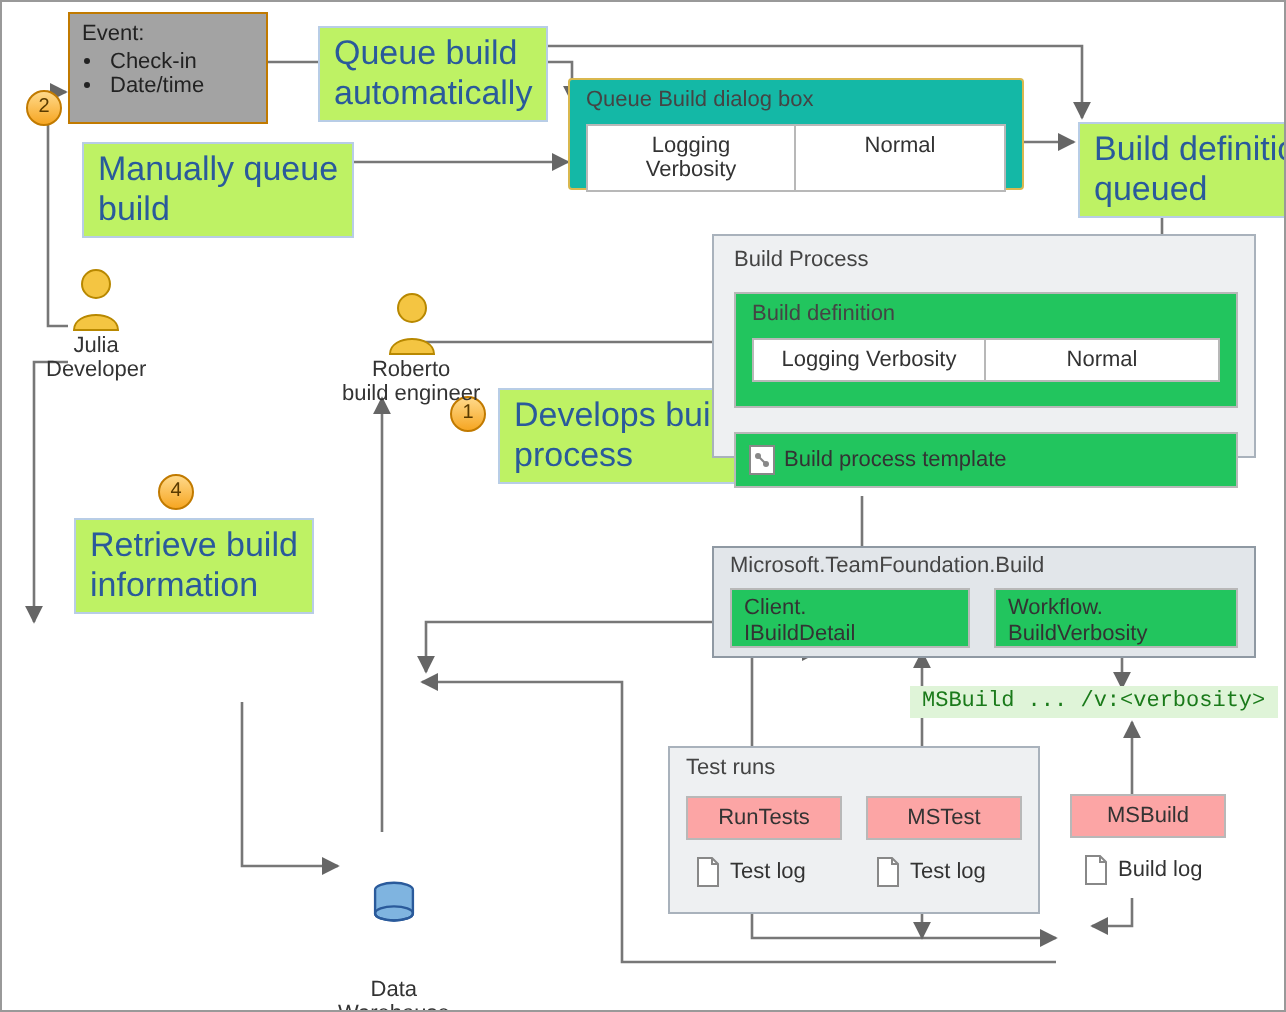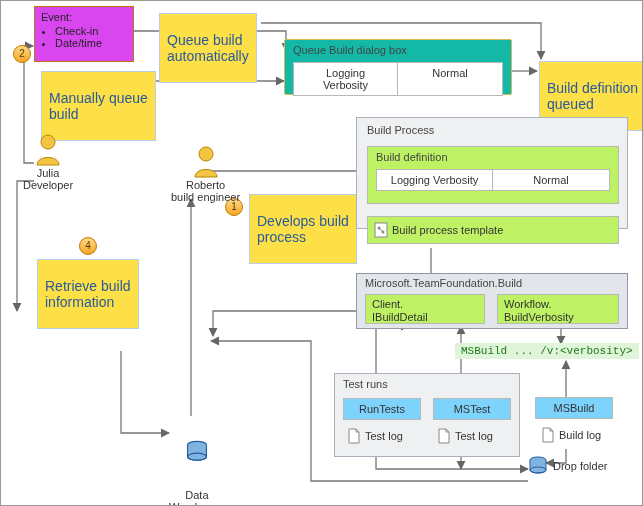--- a/index.html
+++ b/index.html
@@ -14,31 +14,31 @@
     position: relative;
     width: 643px;
     height: 506px;
     border: 1px solid #999;
     background: #fff;
     overflow: hidden;
   }
   .blue-label {
     position: absolute;
     border: 1px solid #b8cde6;
-    background: #fde047;
+    background: #bef264;
     color: #2a5a9b;
-    padding: 18px 7px;
-    font-size: 14px;
+    padding: 3px 7px;
+    font-size: 17px;
     white-space: nowrap;
   }
   .event-box {
     position: absolute;
     left: 33px; top: 5px;
     width: 100px; height: 56px;
-    background: #d946ef;
+    background: #a3a3a3;
     border: 1px solid #c17a00;
     padding: 4px 6px;
     color: #222;
   }
   .event-box ul { margin: 2px 0 0 14px; padding: 0; }
   .event-box li { margin: 0; padding: 0; }
   .step {
     position: absolute;
     width: 18px; height: 18px;
     border-radius: 50%;
@@ -67,21 +67,21 @@
     background: #eef0f2;
     border: 1px solid #a9b2bc;
   }
   .panel-gray2 {
     position: absolute;
     background: #e2e6ea;
     border: 1px solid #8f99a3;
   }
   .inner-box {
     position: absolute;
-    background: #bef264;
+    background: #22c55e;
     border: 1px solid #b8b8b8;
     padding: 3px 6px;
     white-space: nowrap;
   }
   .title {
     position: absolute;
     font-size: 11px;
     color: #444;
     white-space: nowrap;
   }
@@ -114,21 +114,21 @@
     background: #dff4d8;
     color: #1a7a1a;
     font-family: "Consolas","Courier New",monospace;
     font-size: 11px;
     padding: 2px 6px;
     white-space: nowrap;
   }
   .doc-icon { width: 14px; height: 16px; display: inline-block; vertical-align: middle; margin-right: 4px; }
   .small-btn {
     position: absolute;
-    background: #7dd3fc;
+    background: #fca5a5;
     border: 1px solid #b8b8b8;
     padding: 4px 10px;
     font-size: 11px;
     text-align: center;
   }
   svg.arrows { position: absolute; inset: 0; width: 643px; height: 506px; pointer-events: none; }
 </style>
 </head>
 <body>
 
@@ -287,28 +287,20 @@
 
   <div class="small-btn" style="left:534px; top:396px; width:78px;">MSBuild</div>
   <div style="position:absolute; left:540px; top:426px; display:flex; align-items:center;">
     <svg class="doc-icon" viewBox="0 0 14 16">
         <path d="M2,1 h7 l3,3 v11 h-10 z" fill="#fff" stroke="#888"></path>
         <path d="M9,1 v3 h3" fill="none" stroke="#888"></path>
       </svg>
     <span>Build log</span>
   </div>
 
-  <div style="position:absolute; left:526px; top:454px; display:flex; align-items:center;">
-    <svg width="22" height="22" viewBox="0 0 22 22">
-      <ellipse cx="11" cy="5" rx="8" ry="3" fill="#7fb4e0" stroke="#2a5a9b"></ellipse>
-      <path d="M3,5 v10 a8,3 0 0 0 16,0 v-10" fill="#7fb4e0" stroke="#2a5a9b"></path>
-      <ellipse cx="11" cy="15" rx="8" ry="3" fill="none" stroke="#2a5a9b"></ellipse>
-    </svg>
-    <span style="margin-left:4px;">Drop folder</span>
-  </div>
 
   <div style="position:absolute; left:168px; top:414px; text-align:center; white-space:pre;">
     <svg width="26" height="26" viewBox="0 0 22 22" style="display:block;margin:0 auto;">
       <ellipse cx="11" cy="5" rx="8" ry="3" fill="#7fb4e0" stroke="#2a5a9b"></ellipse>
       <path d="M3,5 v10 a8,3 0 0 0 16,0 v-10" fill="#7fb4e0" stroke="#2a5a9b"></path>
       <ellipse cx="11" cy="15" rx="8" ry="3" fill="none" stroke="#2a5a9b"></ellipse>
     </svg>
     <div style="white-space:pre;">Data
 Warehouse</div>
   </div>

